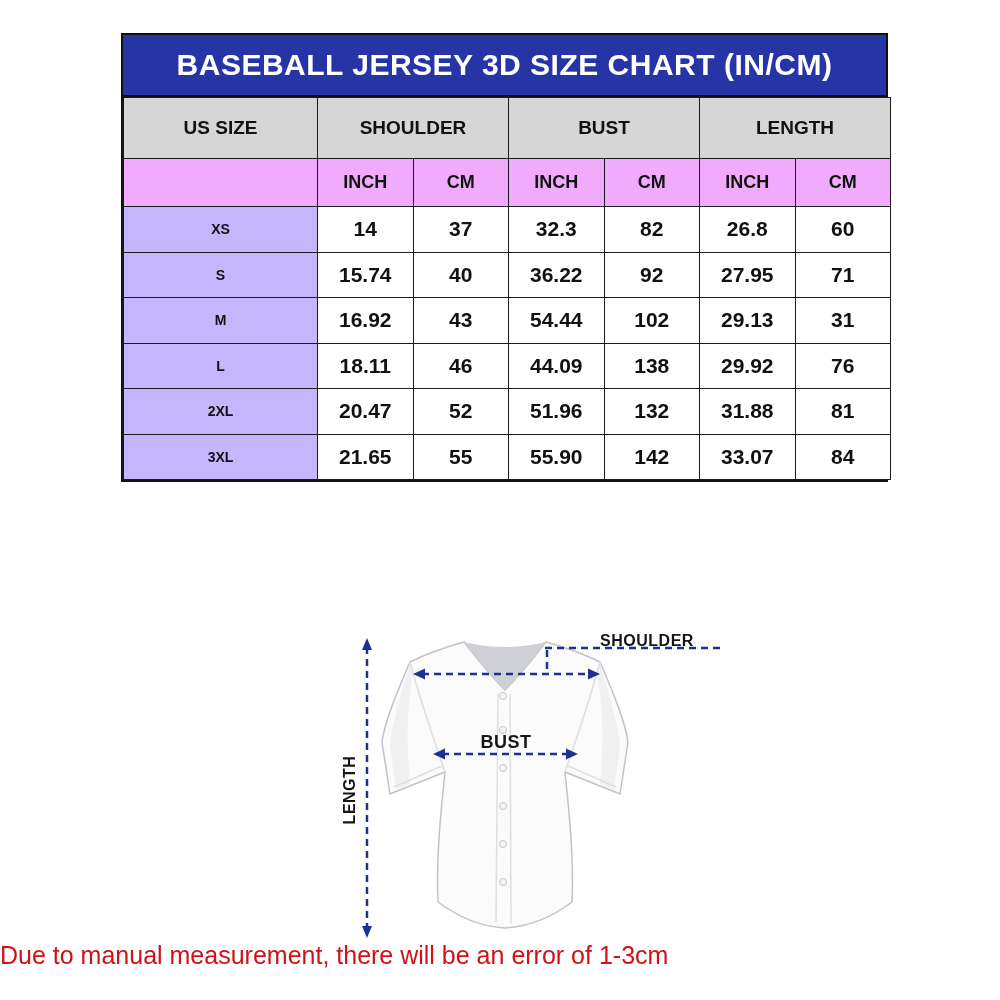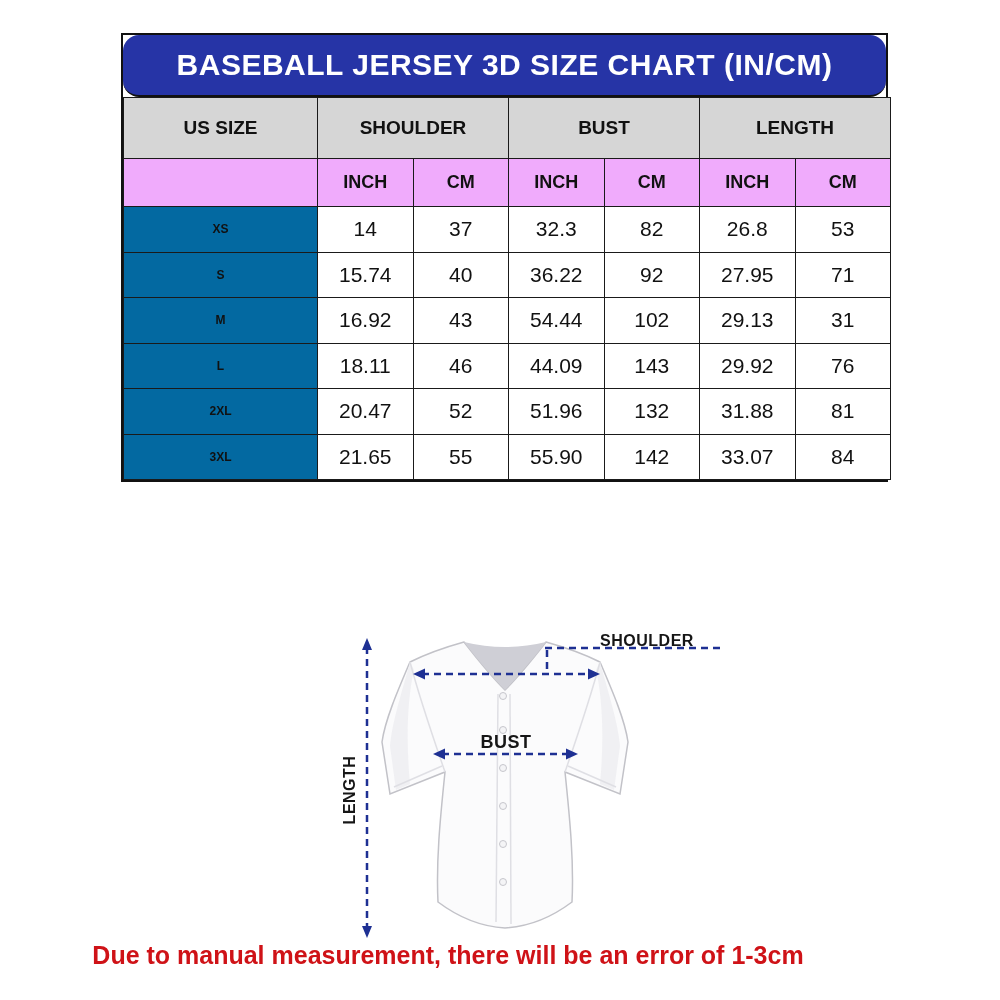--- a/index.html
+++ b/index.html
@@ -2,43 +2,43 @@
 <html style="--title-bg: #2634a6; --header-bg: #d6d6d6; --annotation: #1e3093; --note-red: #cf1217;"><head>
 <meta charset="utf-8">
 <style>
   html,body{margin:0;padding:0;background:#ffffff;}
   body{font-family:"Liberation Sans","DejaVu Sans",sans-serif;}
   .page{position:relative;width:1000px;height:1000px;background:#ffffff;overflow:hidden;}
 
   .chart-card{position:absolute;left:121px;top:33px;width:767px;border:2px solid #111111;box-sizing:border-box;background:#ffffff;}
   .title-bar{height:60px;background:var(--title-bg,#2634a6);border-bottom:2px solid #111111;
              color:#ffffff;font-weight:bold;font-size:30px;letter-spacing:0.5px;
-             display:flex;align-items:center;justify-content:center;white-space:nowrap;border-radius:16px;}
+             display:flex;align-items:center;justify-content:center;white-space:nowrap;}
 
   table.size-table{width:100%;border-collapse:collapse;table-layout:fixed;background:#ffffff;}
   table.size-table th,table.size-table td{border:1.5px solid #1a1a1a;text-align:center;vertical-align:middle;padding:0;color:#111111;}
   tr.group-row th{background:var(--header-bg,#d6d6d6);height:60px;font-size:19px;font-weight:bold;}
   tr.unit-row th{background:#f0abfc;height:47px;font-size:18px;font-weight:bold;}
   tbody tr{height:45.5px;}
-  tbody th{font-size:12px;font-weight:bold;background:#0369a1;}
-  tbody td{font-size:21px;font-weight:normal;background:#ffffff;}
+  tbody th{font-size:14px;font-weight:bold;background:#c4b5fd;}
+  tbody td{font-size:21px;font-weight:bold;background:#ffffff;}
 
   .diagram{position:absolute;left:310px;top:622px;width:440px;height:330px;pointer-events:none;}
   .diagram svg{display:block;width:440px;height:330px;}
   .ann-line{stroke:var(--annotation,#1e3093);stroke-width:2.5;fill:none;stroke-dasharray:7 5;}
   .ann-head{fill:var(--annotation,#1e3093);stroke:none;}
   .ann-text{fill:#161616;font-family:"Liberation Sans",sans-serif;font-weight:bold;font-size:16px;letter-spacing:0.5px;}
   .jersey-body{fill:#fbfbfc;stroke:#c2c2c8;stroke-width:1.5;}
   .jersey-seam{stroke:#dfdfe4;stroke-width:1.5;fill:none;}
   .jersey-shadow{fill:#eeeef2;stroke:none;}
   .neck-inner{fill:#cfcfd6;stroke:none;}
   .btn{fill:#f4f4f6;stroke:#c6c6cc;stroke-width:1;}
 
-  .note{position:absolute;left:0;top:941px;width:896px;text-align:center;
-        color:var(--note-red,#cf1217);font-weight:bold;font-size:25px;white-space:nowrap;}
+  .note{position:absolute;left:0;top:941px;width:896px;
+        color:var(--note-red,#cf1217);font-weight:normal;font-size:25px;white-space:nowrap;}
 </style>
 </head>
 <body>
 
 <div class="page">
 
   <div class="chart-card">
     <div class="title-bar">BASEBALL JERSEY 3D SIZE CHART (IN/CM)</div>
 
     <table class="size-table">
@@ -69,21 +69,21 @@
         </tr>
       </thead>
       <tbody id="size-rows">
           <tr>
             <th>XS</th>
             <td>14</td>
             <td>37</td>
             <td>32.3</td>
             <td>82</td>
             <td>26.8</td>
-            <td>53</td>
+            <td>60</td>
           </tr>
           <tr>
             <th>S</th>
             <td>15.74</td>
             <td>40</td>
             <td>36.22</td>
             <td>92</td>
             <td>27.95</td>
             <td>71</td>
           </tr>
@@ -94,21 +94,21 @@
             <td>54.44</td>
             <td>102</td>
             <td>29.13</td>
             <td>31</td>
           </tr>
           <tr>
             <th>L</th>
             <td>18.11</td>
             <td>46</td>
             <td>44.09</td>
-            <td>143</td>
+            <td>138</td>
             <td>29.92</td>
             <td>76</td>
           </tr>
           <tr>
             <th>2XL</th>
             <td>20.47</td>
             <td>52</td>
             <td>51.96</td>
             <td>132</td>
             <td>31.88</td>

